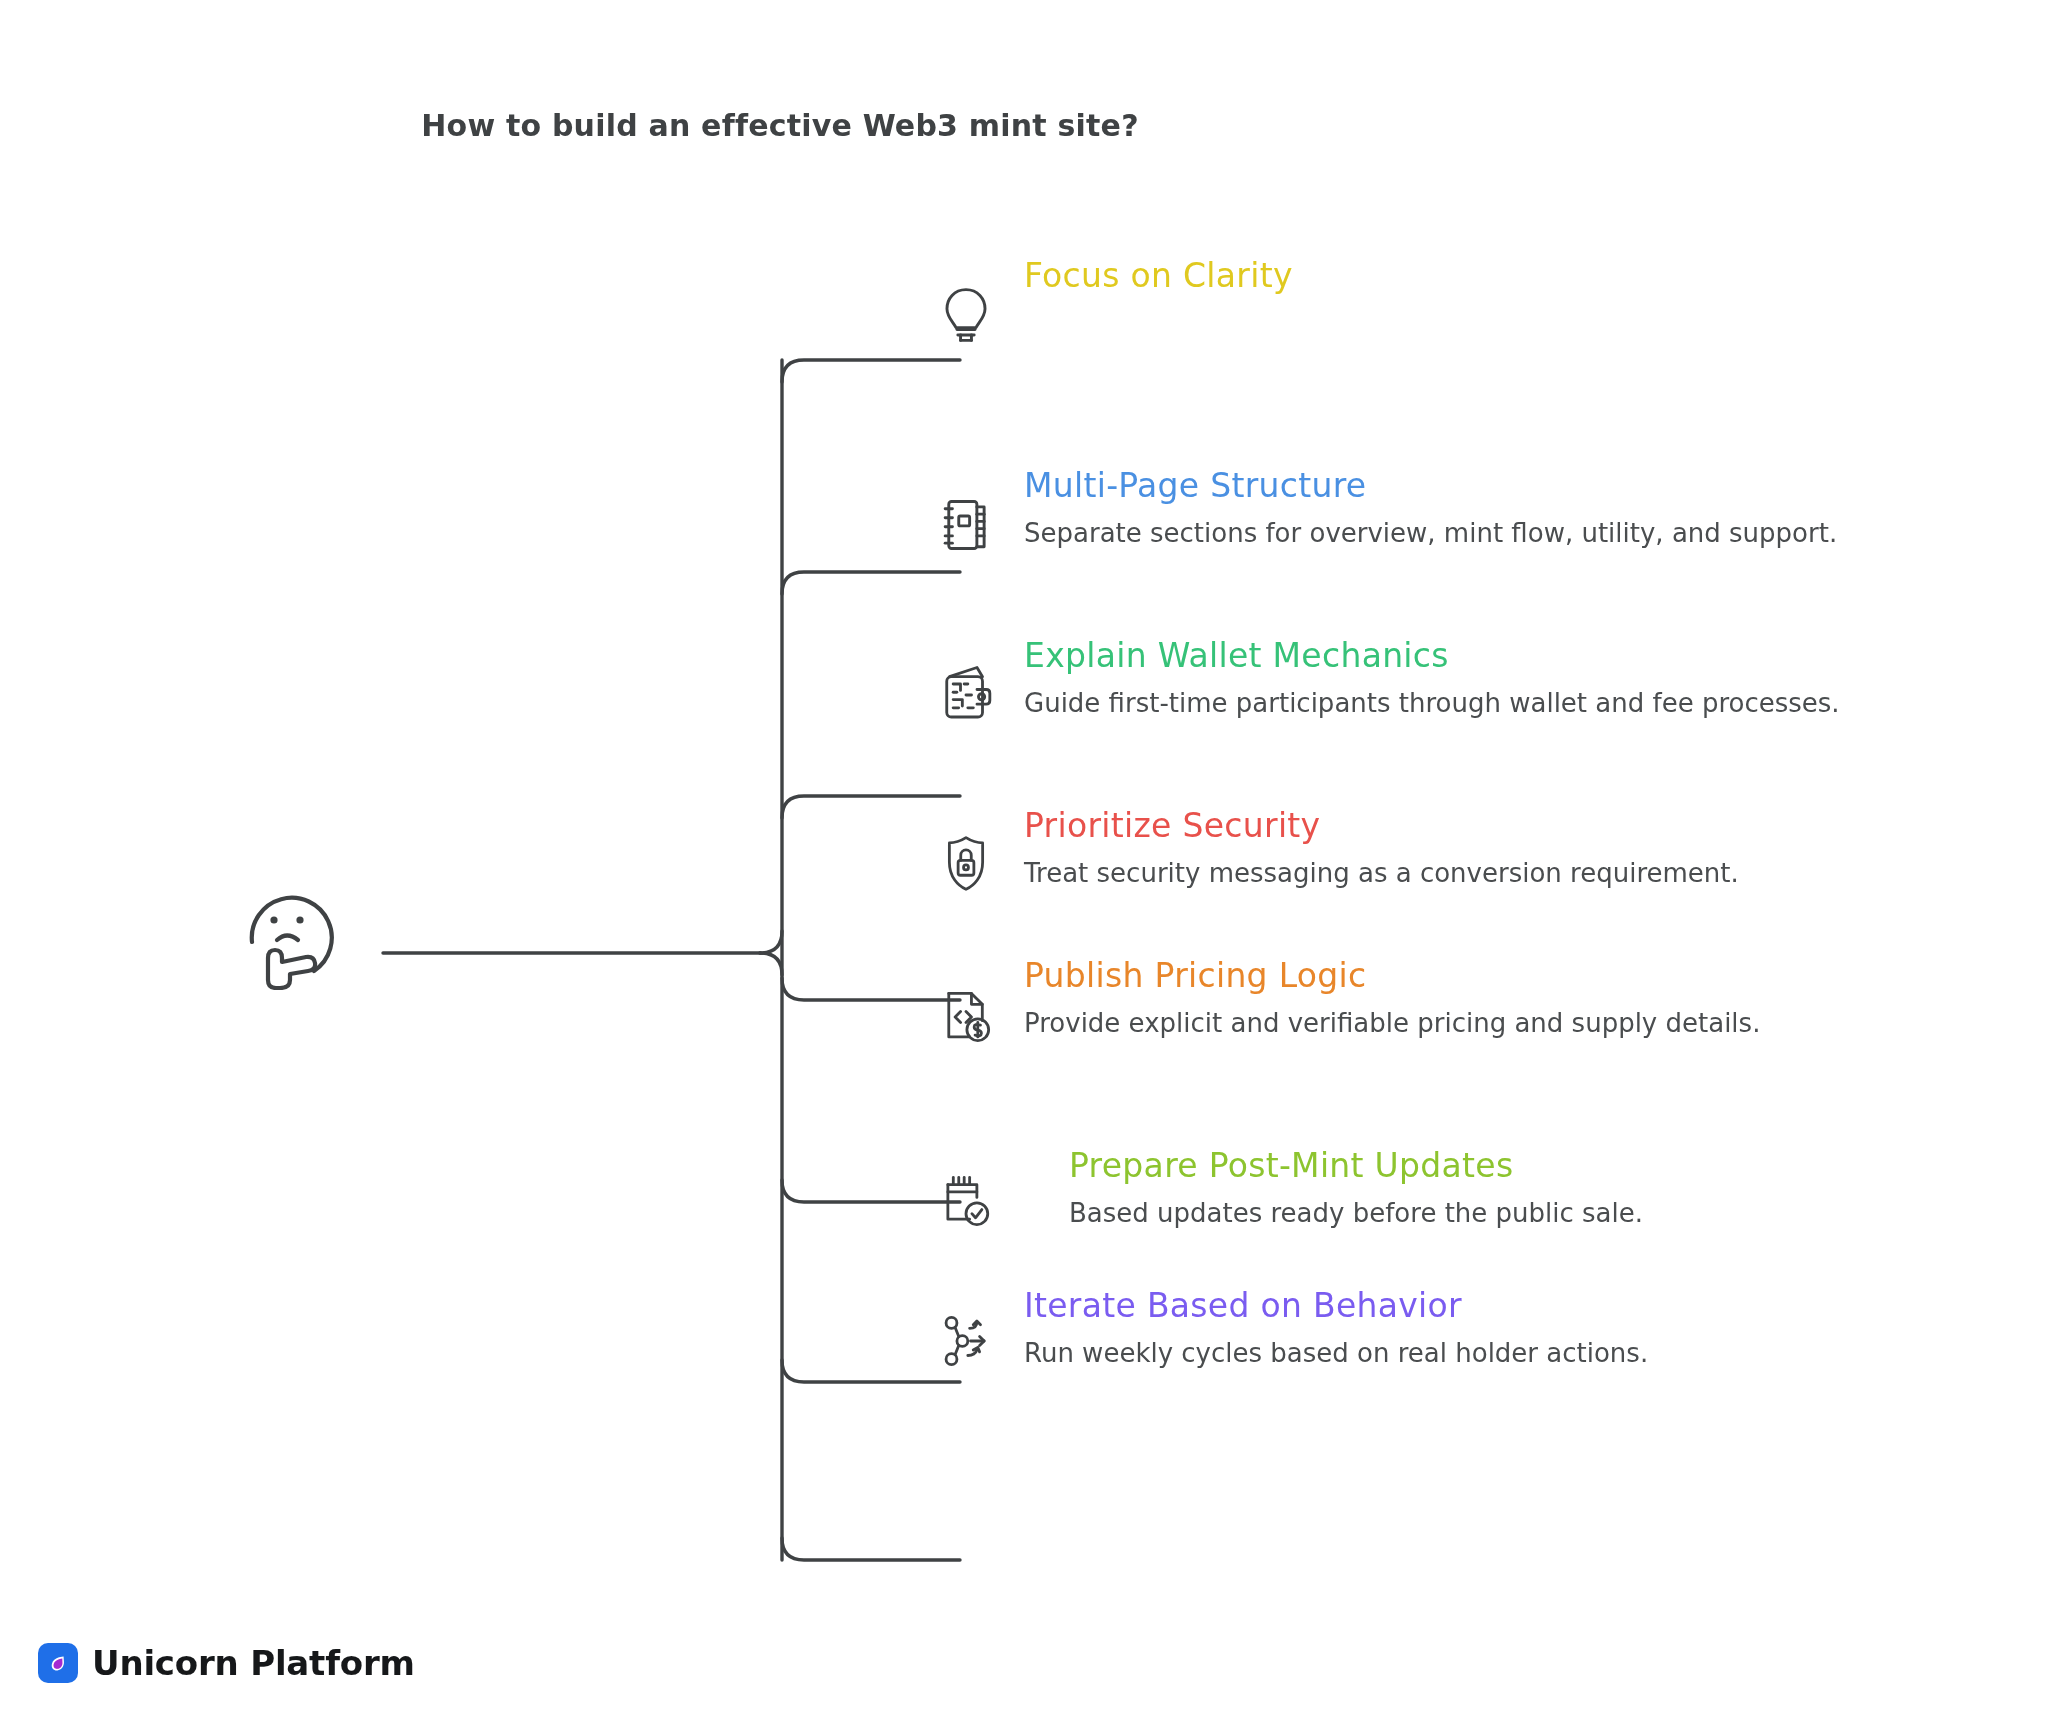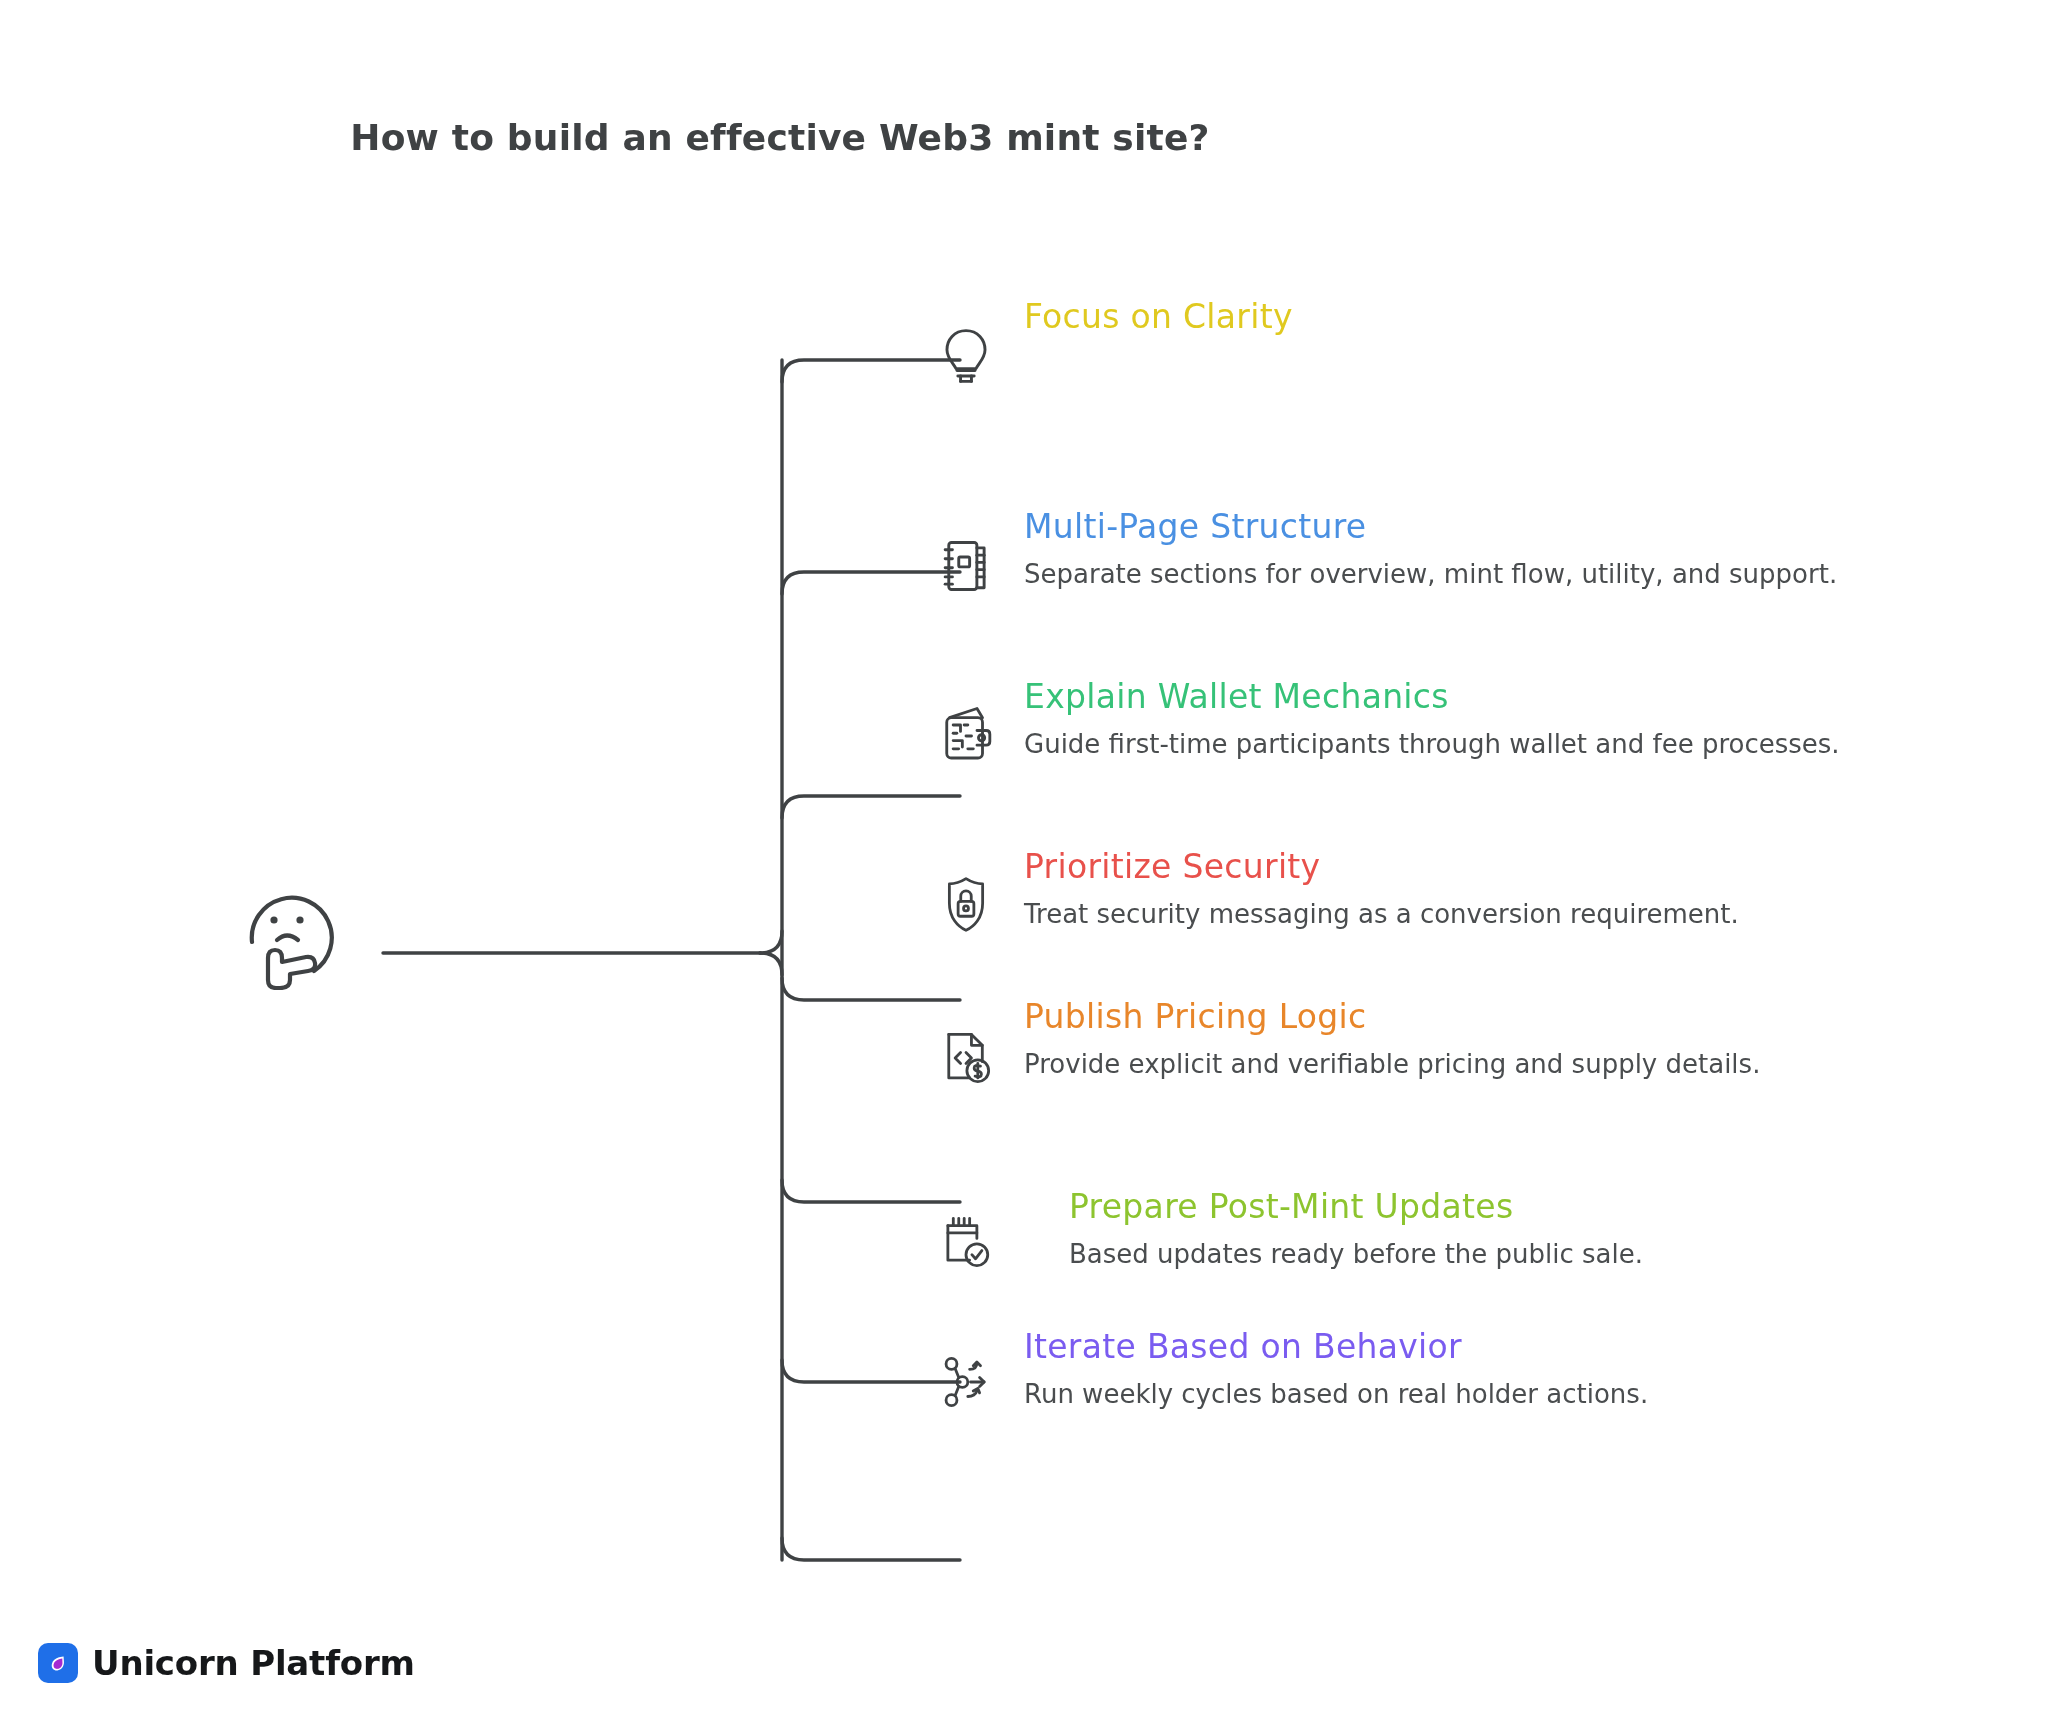--- a/index.html
+++ b/index.html
@@ -12,26 +12,26 @@
     height: 1730px;
     position: relative;
     font-family: "DejaVu Sans", sans-serif;
     overflow: hidden;
   }
 
   
   #title {
     position: absolute;
     left: 0;
-    top: 117px;
+    top: 108px;
     width: 1560px;
     text-align: center;
     font-family: "DejaVu Sans", sans-serif;
     font-weight: bold;
-    font-size: 36px;
+    font-size: 30px;
     letter-spacing: 0.2px;
     color: #3f4244;
   }
 
   
   #connectors {
     position: absolute;
     left: 0;
     top: 0;
     width: 2048px;
@@ -48,21 +48,20 @@
     height: 120px;
   }
 
   
   .branch {
     position: absolute;
     left: 930px;
     width: 960px;
     display: flex;
     align-items: flex-start;
-    margin-top: 41px;
   }
   .branch-icon {
     width: 72px;
     height: 78px;
     flex: 0 0 72px;
     margin-right: 22px;
     display: flex;
     align-items: center;
     justify-content: center;
   }

